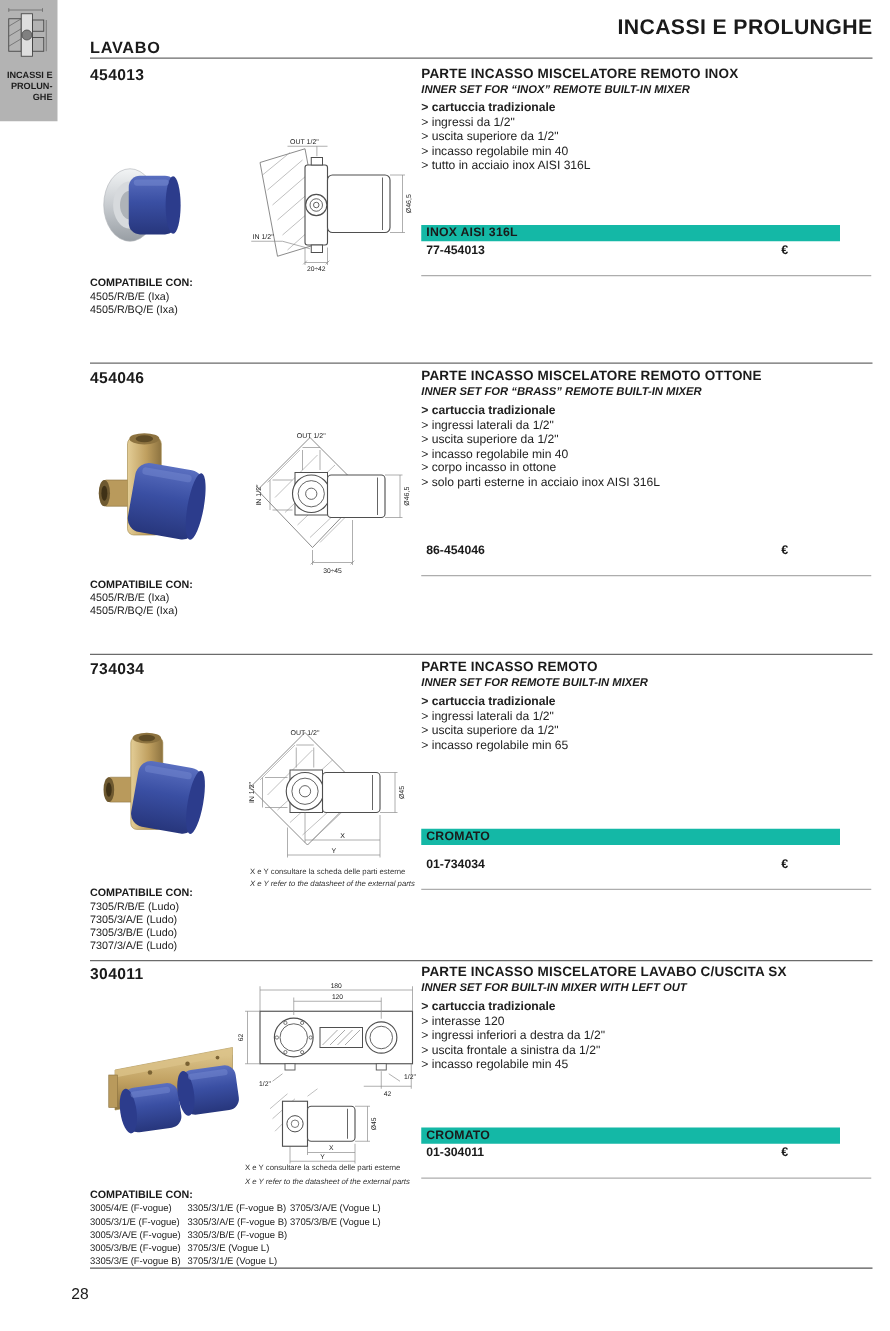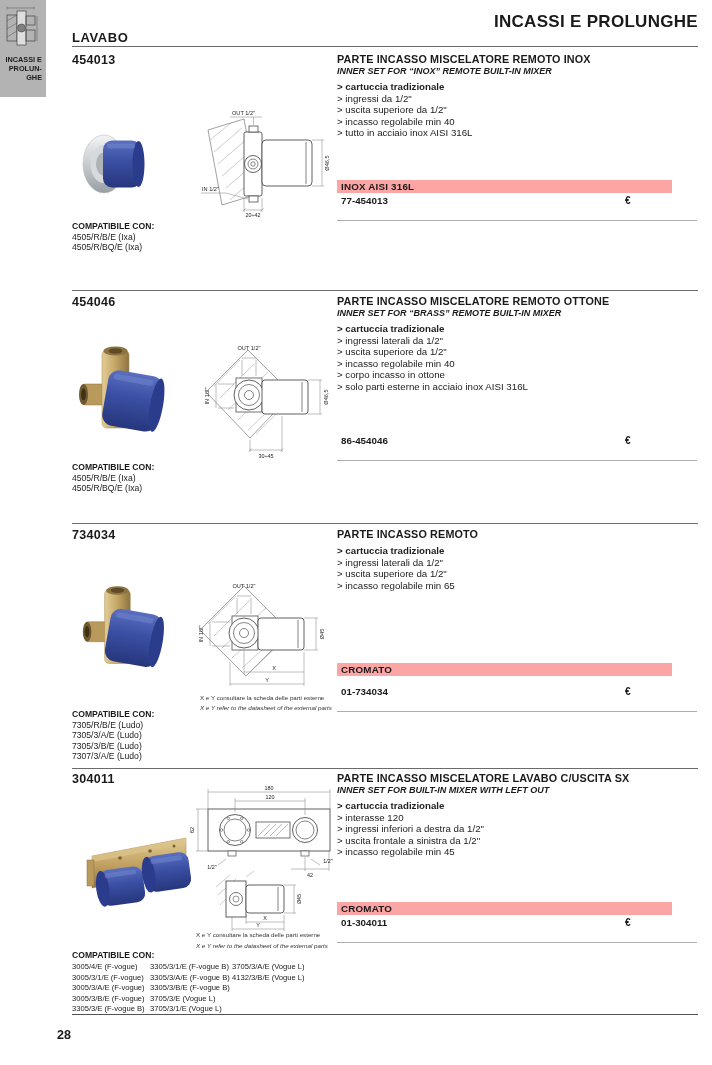--- a/index.html
+++ b/index.html
@@ -18,35 +18,35 @@
 
   
   .code{position:absolute;left:72px;font-size:12.5px;font-weight:bold;letter-spacing:.3px;}
   .info{position:absolute;left:337px;width:362px;}
   .info .t{font-size:10.8px;font-weight:bold;letter-spacing:.15px;}
   .info .s{font-size:9px;font-weight:bold;font-style:italic;margin-top:1px;}
   .features{margin:5px 0 0;padding:0;list-style:none;font-size:9.7px;line-height:11.6px;color:#222;}
   .features li::before{content:"> ";}
   .features .b{font-weight:bold;}
 
-  .band{position:absolute;left:337px;width:335px;height:13px;background:#fca5a5;
+  .band{position:absolute;left:337px;width:335px;height:13px;background:#14b8a6;
         font-size:9.8px;font-weight:bold;line-height:13px;padding-left:4px;
         box-sizing:border-box;letter-spacing:.2px;}
   .crow{position:absolute;left:337px;width:360px;height:28px;border-bottom:1px solid #adadad;
         font-size:9.8px;font-weight:bold;padding:2px 0 0 4px;box-sizing:border-box;}
   .crow .eu{position:absolute;left:288px;top:2px;font-size:10px;font-weight:bold;}
 
   .compat{position:absolute;font-size:8.6px;line-height:10.5px;color:#1a1a1a;}
   .compat .cl{font-weight:bold;}
   .compat4{font-size:7.6px;line-height:10.5px;}
 
   .dnote{position:absolute;font-size:6.2px;color:#333;}
   .dnote.en{font-style:italic;}
 
-  .pgnum{position:absolute;left:57px;top:1028px;font-size:12.5px;font-weight:bold;}
+  .pgnum{position:absolute;left:57px;top:1028px;font-size:12.5px;font-weight:normal;}
 
   svg text{font-family:"Liberation Sans",sans-serif;fill:#222;}
 </style>
 </head>
 <body>
 
 <main class="page">
 
   <div class="side-tab">
     <svg width="38" height="46" viewBox="0 0 38 46" style="position:absolute;left:4px;top:5px">
@@ -246,20 +246,21 @@
   <div class="compat" style="left:72px;top:462px">
     <div class="cl">COMPATIBILE CON:</div>
     <div>4505/R/B/E (Ixa)</div>
     <div>4505/R/BQ/E (Ixa)</div>
   </div>
 
   <div class="rule" style="top:523px"></div>
   <div class="code" style="top:528px">734034</div>
   <div class="info" style="top:528px">
     <div class="t">PARTE INCASSO REMOTO</div>
+    <div class="s">INNER SET FOR REMOTE BUILT-IN MIXER</div>
     <ul class="features">
       <li class="b">cartuccia tradizionale</li>
       <li>ingressi laterali da 1/2"</li>
       <li>uscita superiore da 1/2"</li>
       <li>incasso regolabile min 65</li>
     </ul>
   </div>
 
   <svg width="100" height="112" viewBox="0 0 105 118" style="position:absolute;left:76px;top:580px">
     <defs>
@@ -479,19 +480,19 @@
   </div>
   <div class="compat compat4" style="left:150px;top:962px">
     <div>3305/3/1/E (F-vogue B)</div>
     <div>3305/3/A/E (F-vogue B)</div>
     <div>3305/3/B/E (F-vogue B)</div>
     <div>3705/3/E (Vogue L)</div>
     <div>3705/3/1/E (Vogue L)</div>
   </div>
   <div class="compat compat4" style="left:232px;top:962px">
     <div>3705/3/A/E (Vogue L)</div>
-    <div>4132/3/B/E (Vogue L)</div>
+    <div>3705/3/B/E (Vogue L)</div>
   </div>
 
   <div class="rule" style="top:1014px;border-top-color:#555"></div>
   <div class="pgnum">28</div>
 
 </main>
 
 </body></html>

